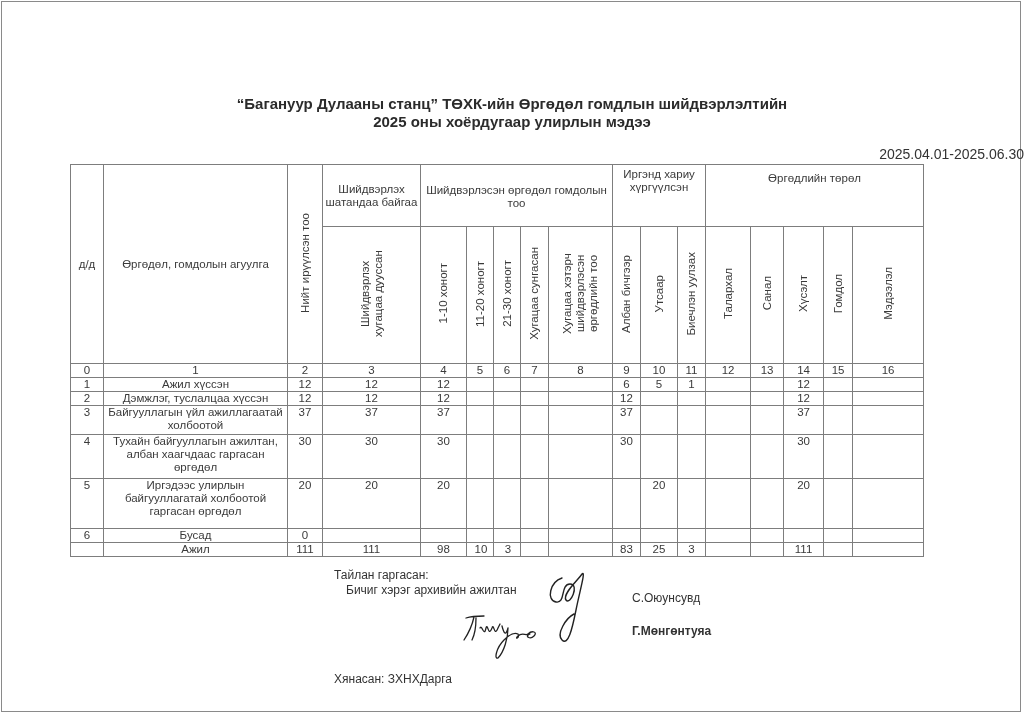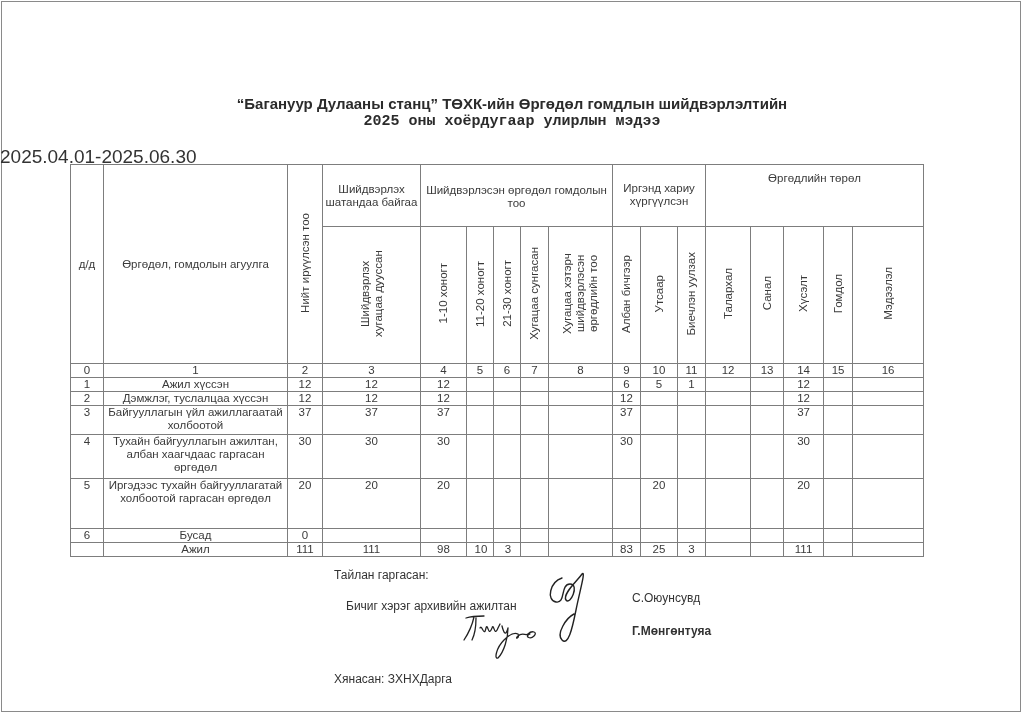--- a/index.html
+++ b/index.html
@@ -3,23 +3,23 @@
 <meta charset="utf-8">
 <style>
   html, body { margin: 0; padding: 0; background: #ffffff; }
   body { width: 1024px; height: 715px; position: relative; overflow: hidden;
          font-family: "Liberation Sans", sans-serif; color: #2a2a2a; }
   .page-frame { position: absolute; left: 1px; top: 1px; width: 1020px; height: 711px;
                 border: 1px solid #8a8a8a; box-sizing: border-box; }
   .title { position: absolute; left: 0; width: 1024px; text-align: center;
            font-weight: bold; font-size: 15px; line-height: 18px; color: #2b2b2b; }
   .title.l1 { top: 95px; }
-  .title.l2 { top: 113px; font-family: Liberation Mono, monospace; }
-  .period { position: absolute; left: 0; width: 1024px; top: 146px; text-align: left;
-            font-size: 19px; color: #333; }
+  .title.l2 { top: 113px; }
+  .period { position: absolute; left: 0; width: 1024px; top: 146px; text-align: right;
+            font-size: 14px; color: #333; }
   table.report { position: absolute; left: 70px; top: 164px; border-collapse: collapse;
                  table-layout: fixed; width: 853px; font-size: 11.5px; color: #3a3a3a; }
   table.report td, table.report th { border: 1px solid #7d7d7d; padding: 0 2px; font-weight: normal;
                  text-align: center; vertical-align: middle; overflow: hidden; line-height: 13px; }
   .hdr1 th { height: 42px; }
   .hdr2 th { height: 136px; }
   .vert { writing-mode: vertical-rl; transform: rotate(180deg); white-space: nowrap;
           display: inline-block; line-height: 13px; }
   .vert.multi { white-space: normal; max-height: 130px; }
   tr.idx td { height: 13px; }
@@ -60,21 +60,21 @@
       <col style="width:29px">
     <col style="width:71px">
   </colgroup>
   <tbody>
       <tr class="hdr1">
     <th rowspan="2">д/д</th>
     <th rowspan="2">Өргөдөл, гомдолын агуулга</th>
     <th rowspan="2"><span class="vert">Нийт ирүүлсэн тоо</span></th>
     <th>Шийдвэрлэх шатандаа байгаа</th>
     <th colspan="5" style="vertical-align:top;padding-top:19px;">Шийдвэрлэсэн өргөдөл гомдолын тоо</th>
-    <th colspan="3" style="vertical-align:top;padding-top:17px;">Иргэнд хариу хүргүүлсэн</th>
+    <th colspan="3" style="vertical-align:top;padding-top:3px;">Иргэнд хариу хүргүүлсэн</th>
     <th colspan="5" style="vertical-align:top;padding-top:7px;">Өргөдлийн төрөл</th>
   </tr>
   <tr class="hdr2">
     <th><span class="vert multi" style="max-height:110px;text-align:center">Шийдвэрлэх хугацаа дууссан</span></th>
     <th><span class="vert">1-10 хоногт</span></th>
     <th><span class="vert">11-20 хоногт</span></th>
     <th><span class="vert">21-30 хоногт</span></th>
     <th><span class="vert">Хугацаа сунгасан</span></th>
     <th><span class="vert multi" style="max-height:125px">Хугацаа хэтэрч шийдвэрлэсэн өргөдлийн тоо</span></th>
     <th><span class="vert">Албан бичгээр</span></th>
@@ -177,21 +177,21 @@
     <td></td>
     <td></td>
     <td></td>
     <td></td>
     <td>30</td>
     <td></td>
     <td></td>
   </tr>
   <tr class="r5">
     <td>5</td>
-    <td>Иргэдээс тухайн байгууллагатай  холбоотой гаргасан өргөдөл</td>
+    <td>Иргэдээс улирлын байгууллагатай  холбоотой гаргасан өргөдөл</td>
     <td>20</td>
     <td>20</td>
     <td class="left-num">20</td>
     <td></td>
     <td></td>
     <td></td>
     <td></td>
     <td></td>
     <td>20</td>
     <td></td>
@@ -236,21 +236,21 @@
     <td></td>
     <td></td>
     <td>111</td>
     <td></td>
     <td></td>
   </tr>
 </tbody>
   </table>
 
 <div class="sig-block" style="left:334px; top:568px;">Тайлан гаргасан:</div>
-<div class="sig-block" style="left:346px; top:583px;margin-top:16px;">Бичиг хэрэг архивийн ажилтан</div>
+<div class="sig-block" style="left:346px; top:583px;">Бичиг хэрэг архивийн ажилтан</div>
 <div class="sig-block" style="left:632px; top:583px;margin-top:8px;">С.Оюунсувд</div>
 <div class="sig-block" style="left:334px; top:624px;margin-top:48px;">Хянасан: ЗХНХДарга</div>
 <div class="sig-block" style="left:632px; top:624px;font-weight:bold;">Г.Мөнгөнтуяа</div>
 
 <svg class="sig-scribble" style="left:540px; top:570px;" width="50" height="80" viewBox="0 0 50 80">
   <path d="M22 8 C 10 12, 6 30, 16 32 C 26 34, 20 14, 30 14 C 40 14, 30 36, 26 30 C 22 24, 38 10, 42 4 C 46 0, 40 20, 36 40 C 32 60, 28 76, 22 70 C 16 64, 26 48, 34 44" fill="none" stroke="#222" stroke-width="1.4" stroke-linecap="round"></path>
 </svg>
 <svg class="sig-scribble" style="left:458px; top:612px;" width="95" height="50" viewBox="0 0 95 50">
   <path d="M8 6 C 14 4, 20 4, 26 4 M16 5 C 14 14, 10 22, 6 28 M18 6 C 18 16, 16 24, 14 28 M22 16 C 24 12, 26 26, 28 16 C 30 10, 30 26, 34 16 C 36 10, 36 26, 40 16 L 42 12 M44 14 C 46 22, 48 24, 50 16 M50 16 C 50 26, 46 40, 40 46 C 36 48, 38 36, 46 28 C 52 22, 56 20, 60 22 C 62 26, 56 28, 60 24 C 64 20, 68 24, 70 22 C 74 18, 80 20, 76 24 C 72 28, 66 24, 72 22" fill="none" stroke="#222" stroke-width="1.3" stroke-linecap="round"></path>
 </svg>

